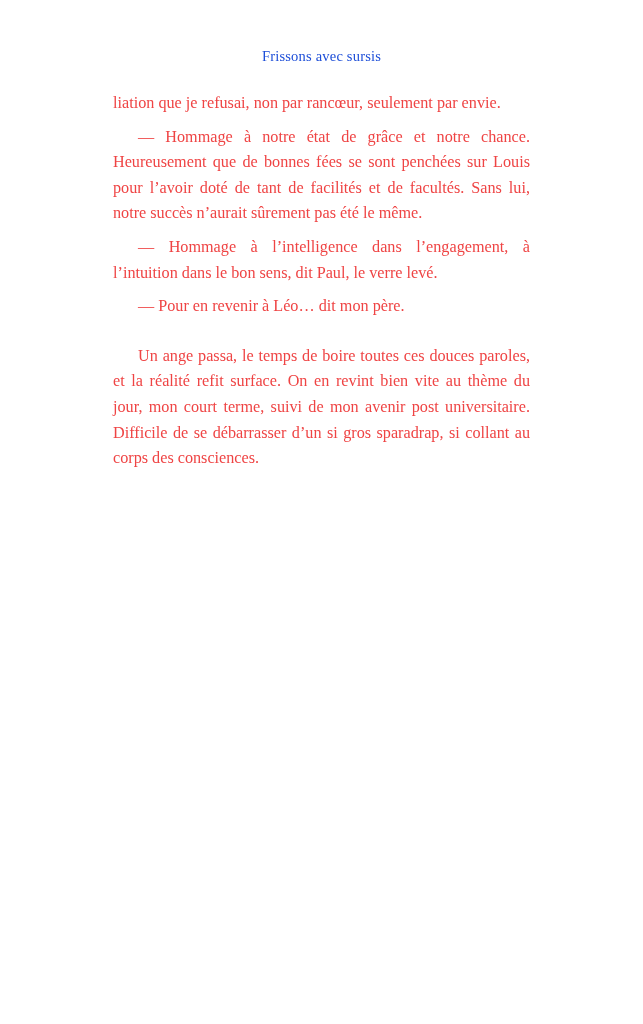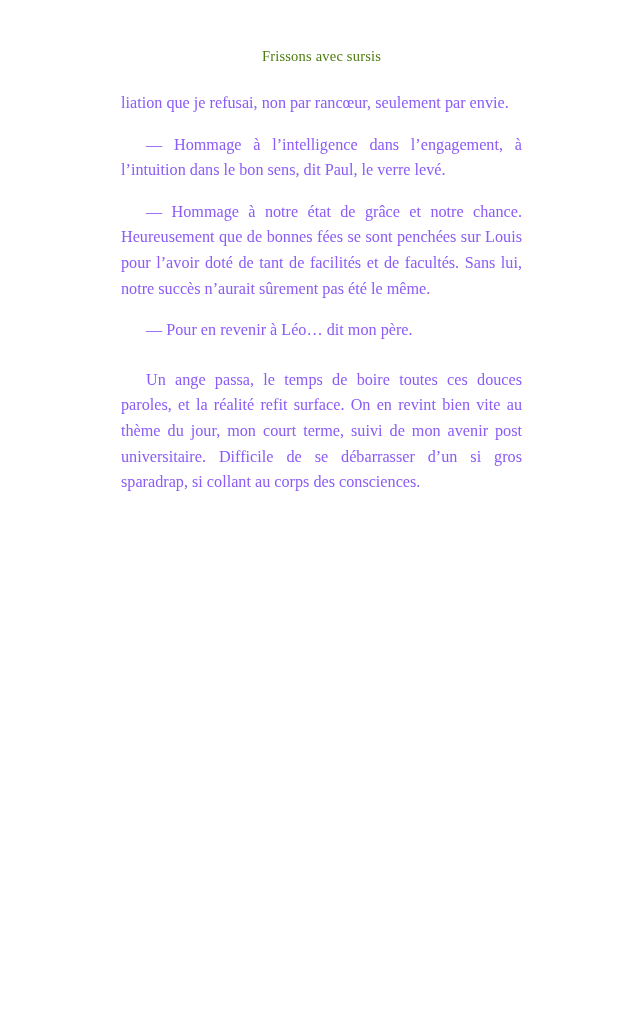--- a/index.html
+++ b/index.html
@@ -19,36 +19,36 @@
     width: 643px;
     height: 1024px;
     box-sizing: border-box;
     padding: 0;
     position: relative;
   }
   .running-head {
     text-align: center;
     font-size: 14.5px;
     letter-spacing: 0.2px;
-    color: #4d7c0f;
+    color: #1d4ed8;
     margin-top: 48px;
     font-family: "Liberation Serif", serif;
   }
   .body-block {
     margin: 0 auto;
     width: 433px;
     margin-top: 26px;
   }
   p.para {
-    margin: 16px;
+    margin: 8px;
     font-size: 16.2px;
     line-height: 25.6px;
     text-align: justify;
     text-justify: inter-word;
-    color: #8b5cf6;
+    color: #ef4444;
     hyphens: none;
   }
   p.indent {
     text-indent: 25px;
   }
   p.gap {
     margin-top: 24px;
   }
   
   p.para:last-child {
@@ -59,23 +59,23 @@
 <body>
 
 <div class="page">
 
   <div class="running-head">Frissons avec sursis</div>
 
   <div class="body-block">
 
     <p class="para">liation que je refusai, non par rancœur, seulement par envie.</p>
 
+    <p class="para indent">— Hommage à notre état de grâce et notre chance. Heureusement que de bonnes fées se sont penchées sur Louis pour l’avoir doté de tant de facilités et de facultés. Sans lui, notre succès n’aurait sûrement pas été le même.</p>
+
     <p class="para indent">— Hommage à l’intelligence dans l’engagement, à l’intuition dans le bon sens, dit Paul, le verre levé.</p>
-
-    <p class="para indent">— Hommage à notre état de grâce et notre chance. Heureusement que de bonnes fées se sont penchées sur Louis pour l’avoir doté de tant de facilités et de facultés. Sans lui, notre succès n’aurait sûrement pas été le même.</p>
 
     <p class="para indent">— Pour en revenir à Léo… dit mon père.</p>
 
     <p class="para indent gap">Un ange passa, le temps de boire toutes ces douces paroles, et la réalité refit surface. On en revint bien vite au thème du jour, mon court terme, suivi de mon avenir post universitaire. Difficile de se débarrasser d’un si gros sparadrap, si collant au corps des consciences.</p>
 
   </div>
 
 </div>
 
 </body></html>

